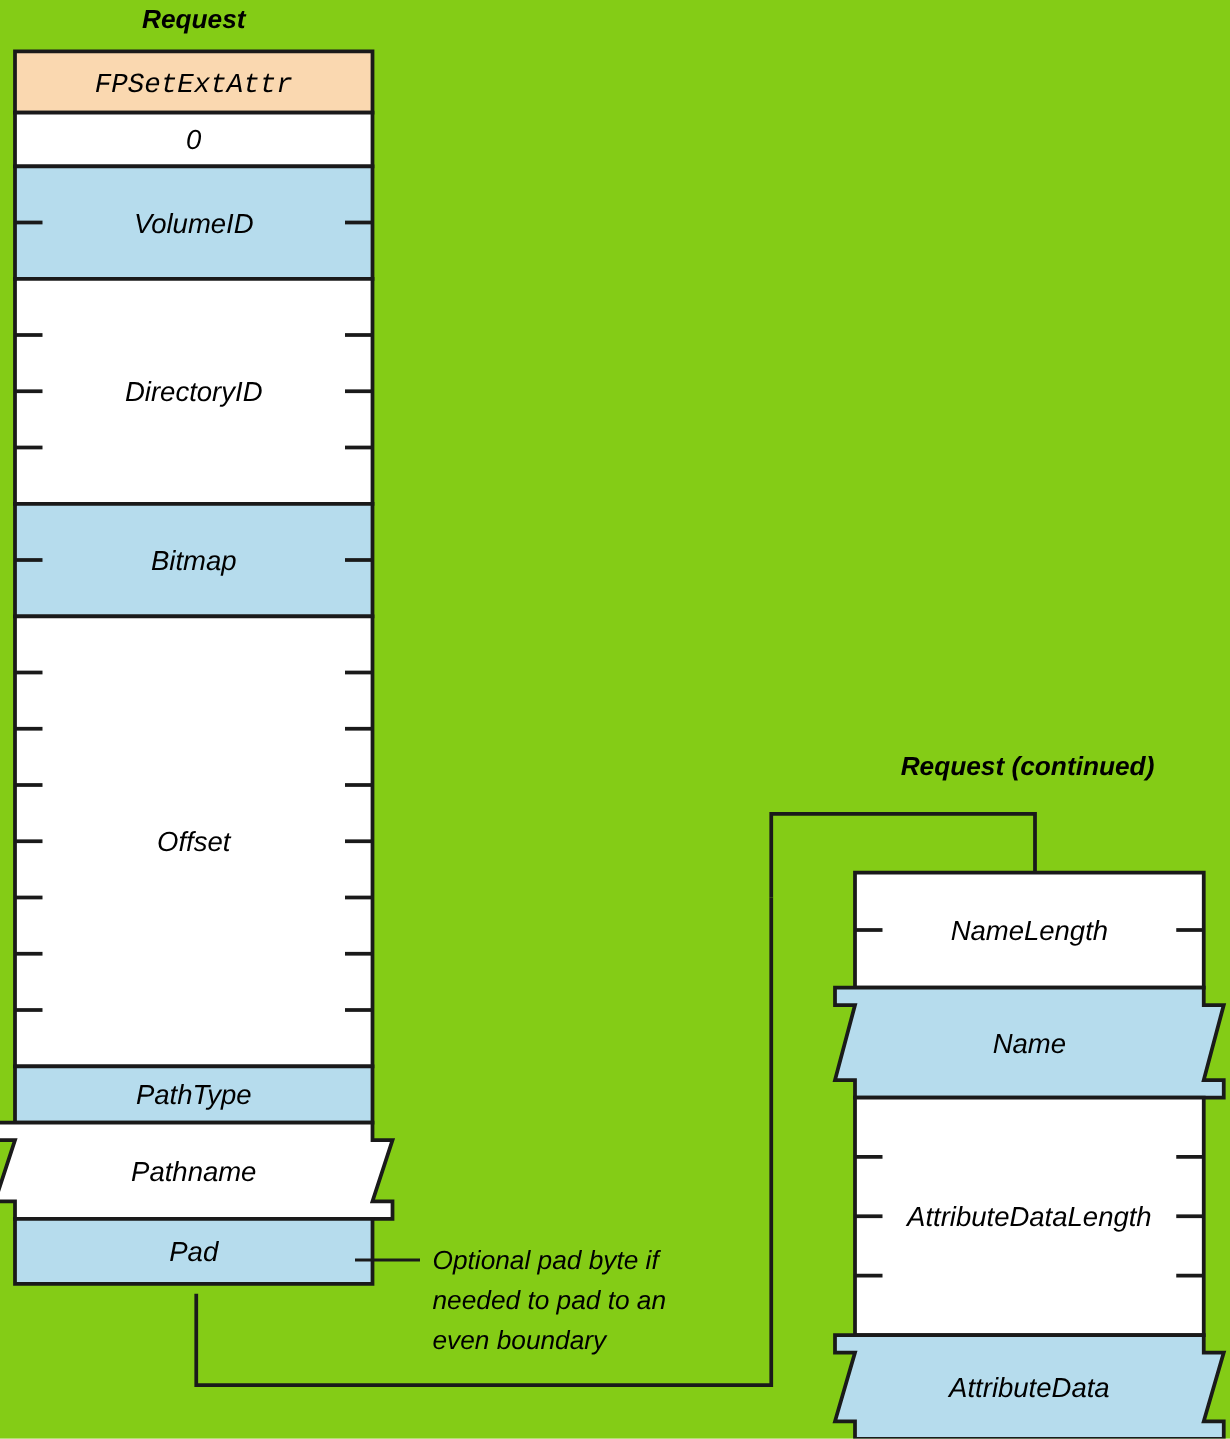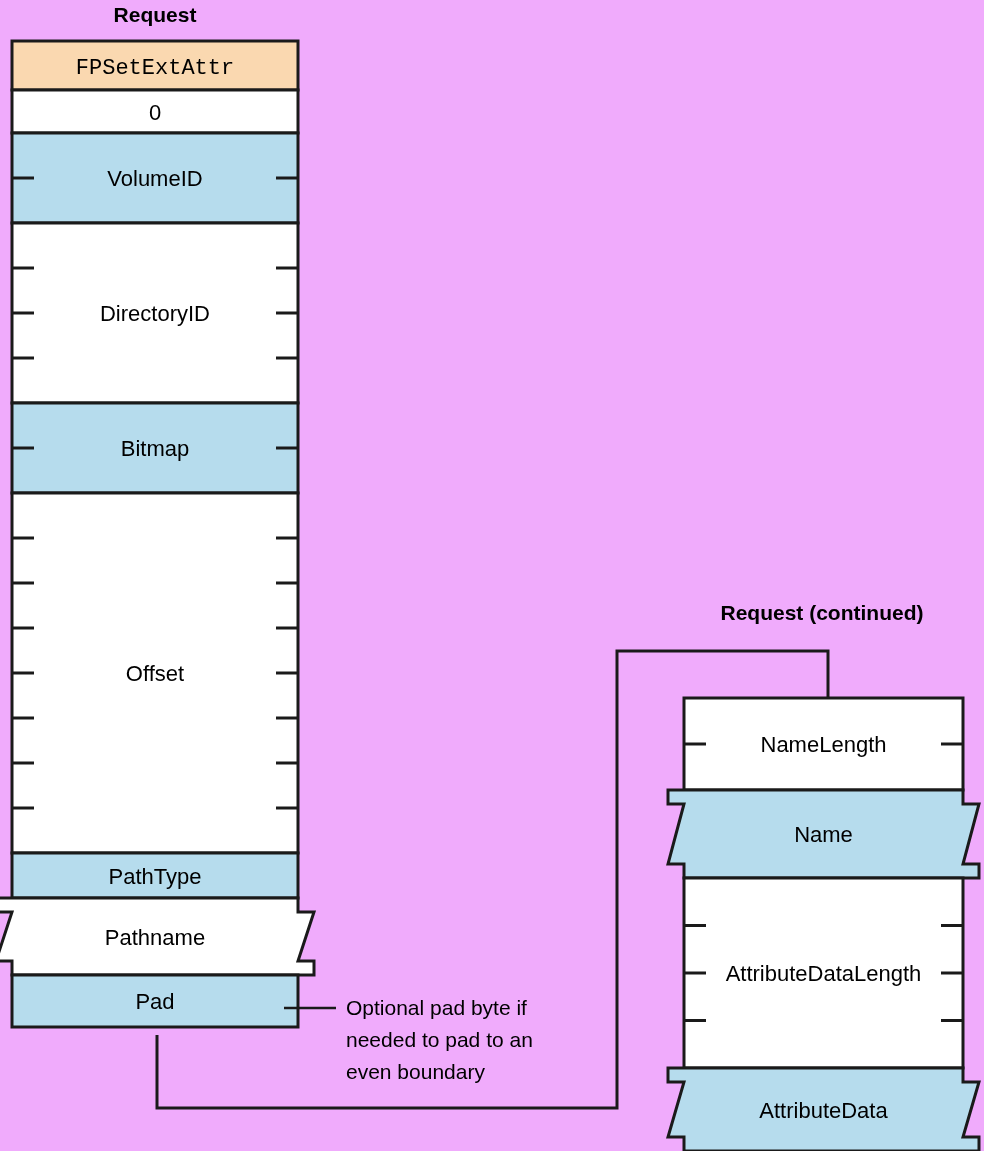--- a/index.html
+++ b/index.html
@@ -9,21 +9,22 @@
   }
   body {
     font-family: "Liberation Sans", sans-serif;
     color: #000000;
   }
   #stage {
     position: relative;
     width: 984px;
     height: 1151px;
     overflow: hidden;
-    background: #f0abfc;
+    background: #84cc16;
+    font-style: italic;
   }
   svg.diagram {
     position: absolute;
     left: 0;
     top: 0;
     width: 984px;
     height: 1151px;
   }
   .col-title {
     font-family: "Liberation Sans", sans-serif;

